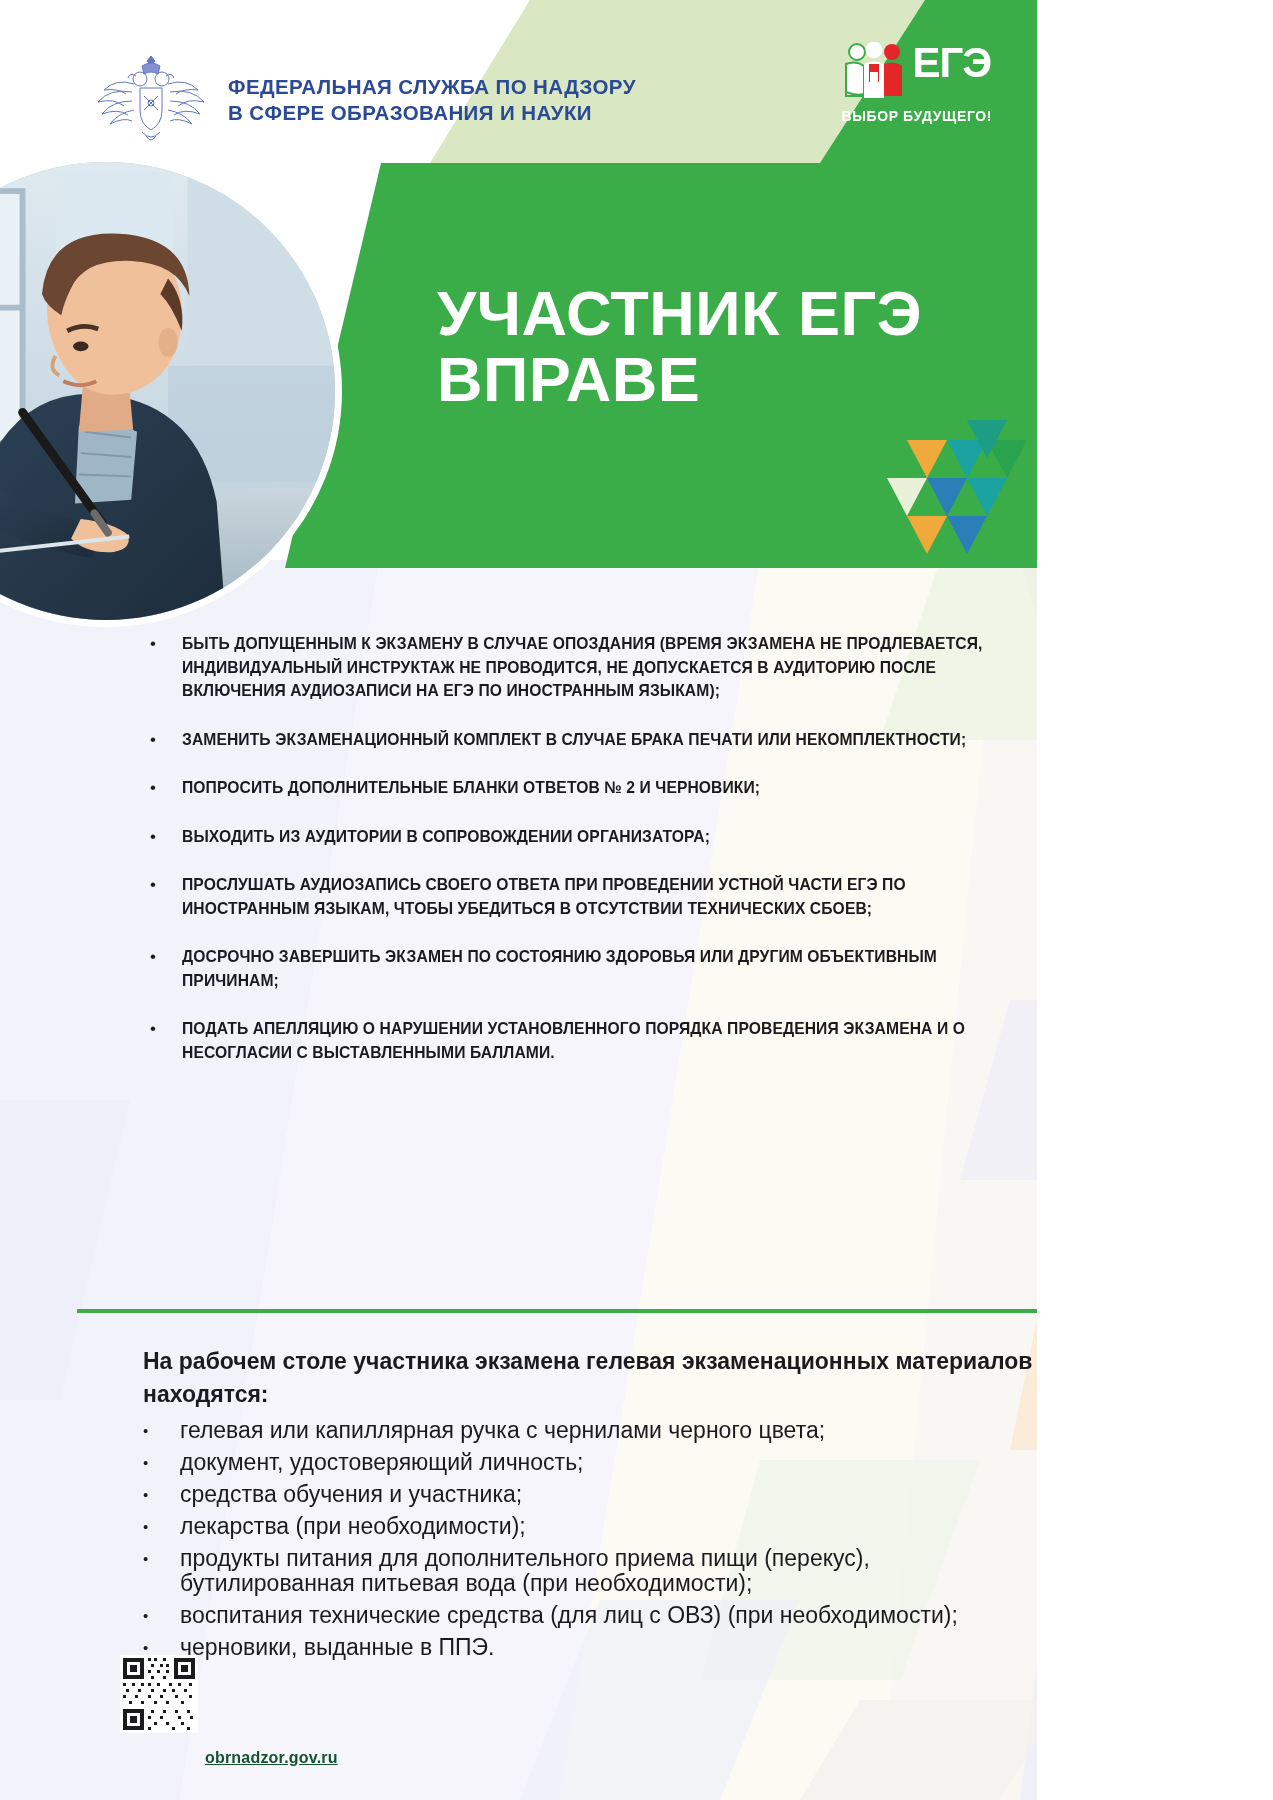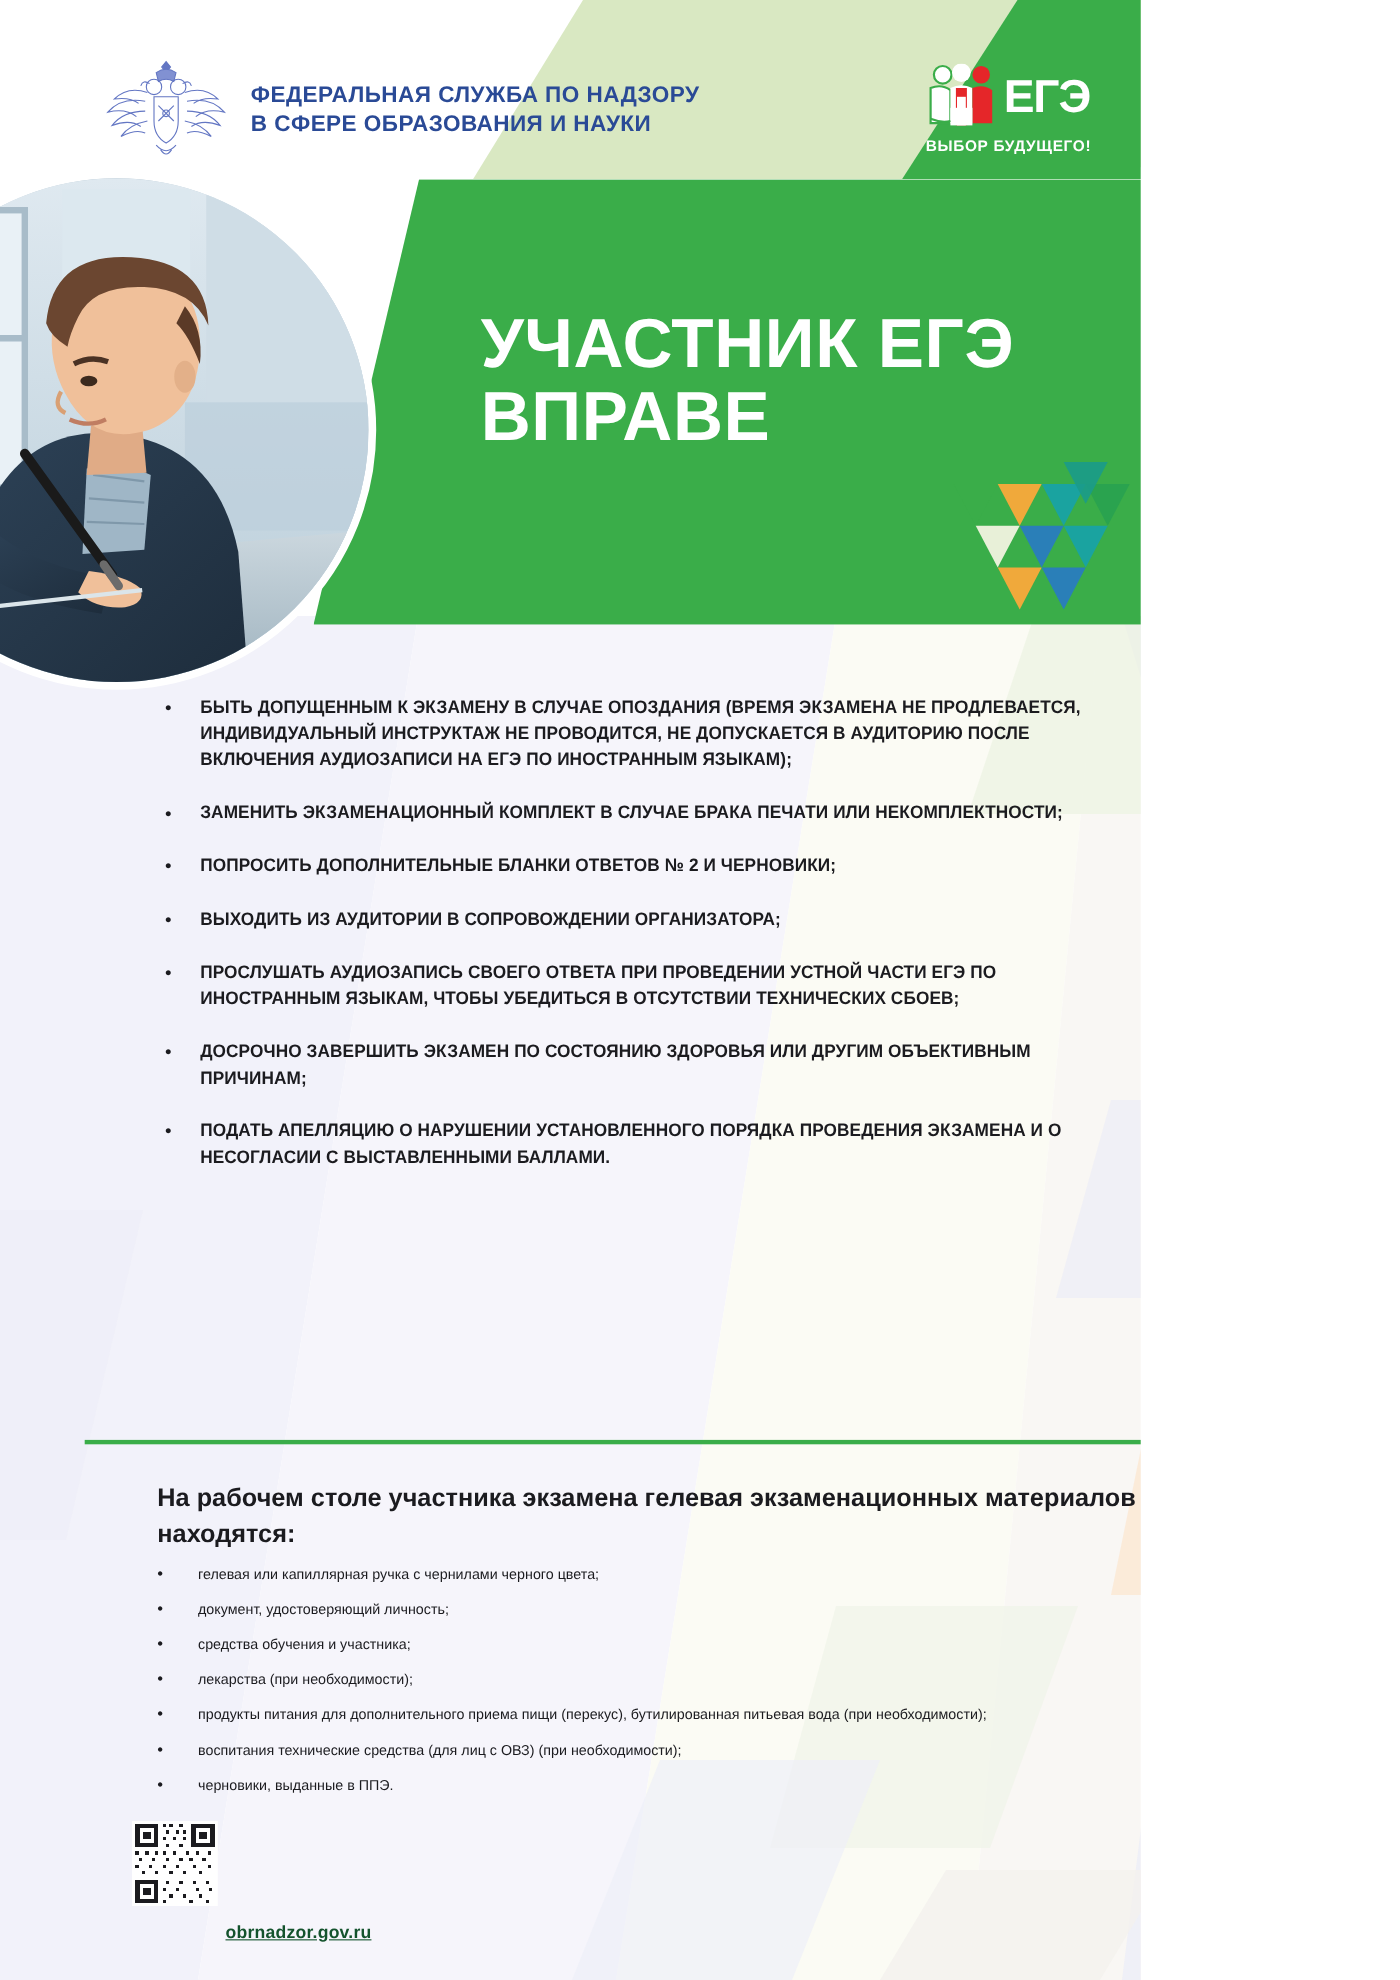--- a/index.html
+++ b/index.html
@@ -45,21 +45,21 @@
   .hdr-text {
     position:absolute; top:74px; left:228px; z-index:5;
     color:#2a4a96;
     font-size:20.5px; font-weight:700; letter-spacing:0.4px;
     line-height:26px; text-transform:uppercase;
   }
   .ege-logo {
     position:absolute; top:42px; right:45px; z-index:6;
     display:flex; flex-direction:column; align-items:center;
   }
-  .ege-row { display:flex; align-items:center; gap:6px;margin-top:16px; }
+  .ege-row { display:flex; align-items:flex-start; gap:6px; }
   .ege-mark { width:64px; height:60px; }
   .ege-word {
     color:#ffffff; font-size:42px; font-weight:700;
     letter-spacing:-1px; line-height:1;
   }
   .ege-tag {
     color:#ffffff; font-size:14px; font-weight:700;
     letter-spacing:0.6px; margin-top:6px;
   }
 
@@ -128,21 +128,21 @@
   }
   .list-lower {
     position:absolute; top:1418px; left:143px;
     width:900px; z-index:6;
   }
   .li-l { display:flex; margin-bottom:7px; }
   .li-l .dot {
     flex:0 0 37px; color:#1b1b1f; font-size:15px; line-height:25px;
   }
   .li-l .txt {
-    color:#1b1b1f; font-size:13px; font-weight:400;
+    color:#1b1b1f; font-size:23px; font-weight:400;
     line-height:25px;
   }
 
   
   .qr { position:absolute; top:1655px; left:120px; width:78px; height:78px; z-index:6; }
   .site-url {
     position:absolute; top:1749px; left:205px; z-index:6;
     color:#14532d; font-size:16px; font-weight:700; letter-spacing:0.2px;
   }
 </style>

